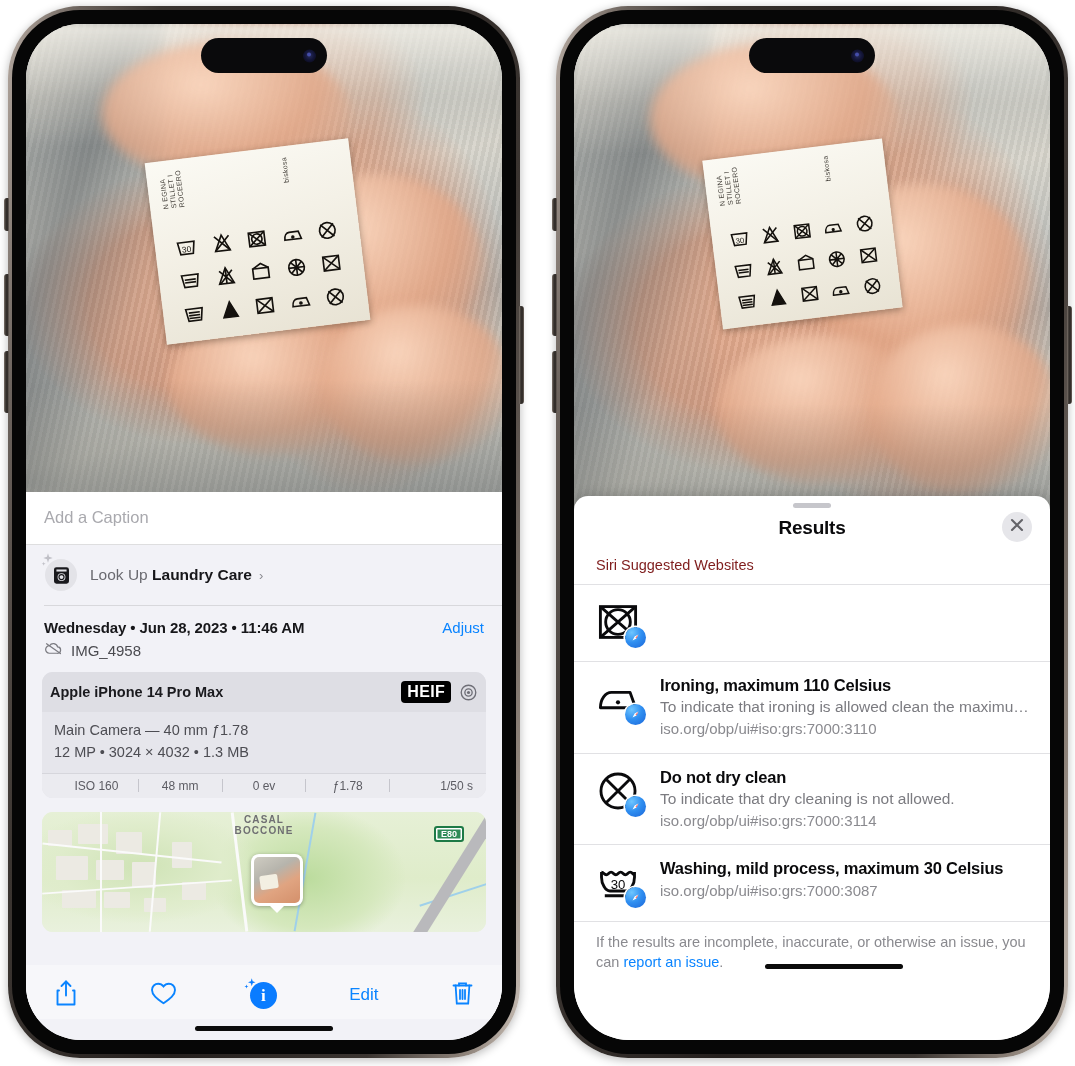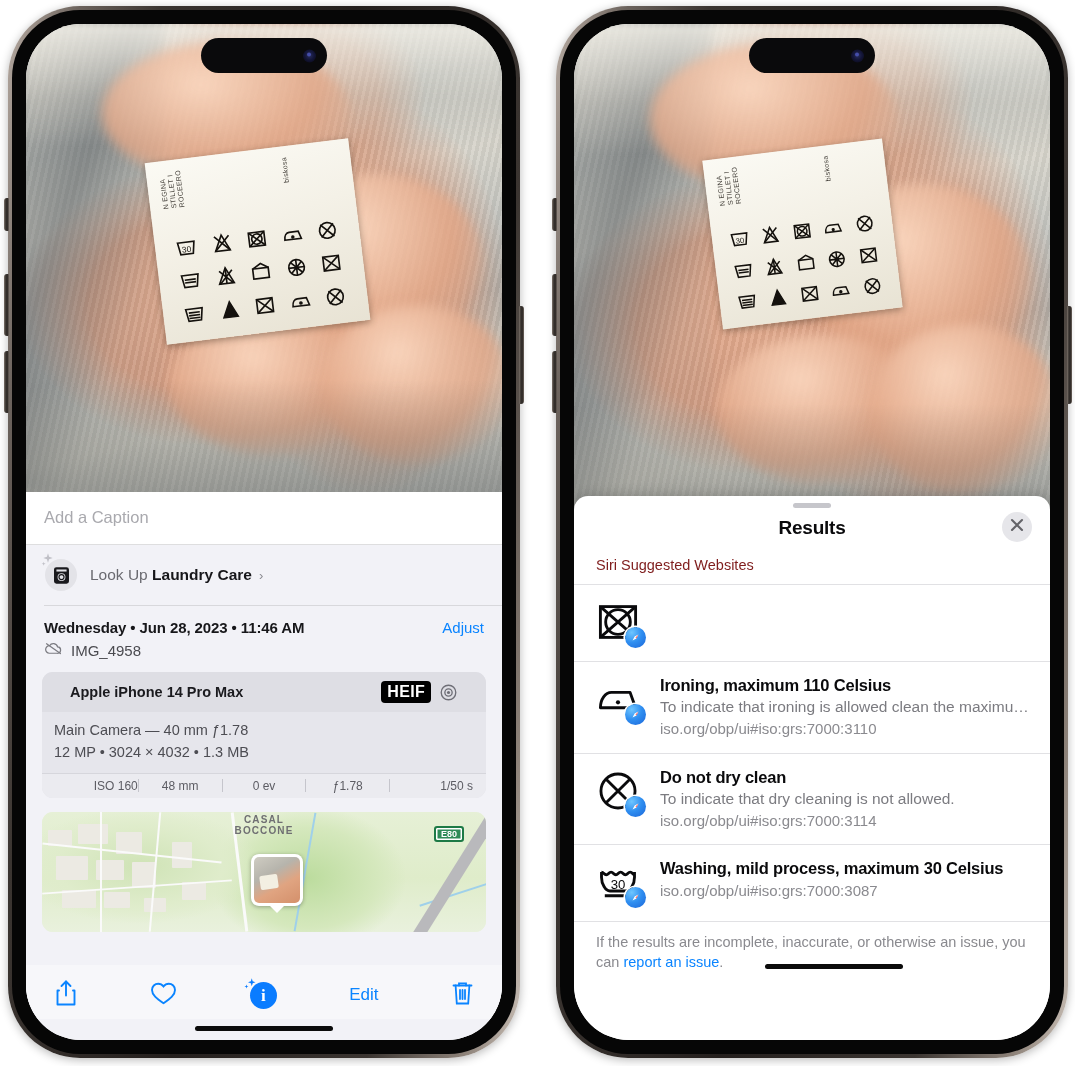--- a/index.html
+++ b/index.html
@@ -152,37 +152,37 @@
   .date-text { font-size: 15px; font-weight: 700; color: #17171a; letter-spacing: -0.1px; }
   .adjust-link { margin-left: auto; font-size: 15px; color: #0a84ff; }
   .file-row { padding: 1px 18px 12px 18px; display: flex; align-items: center; gap: 8px; }
   .file-name { font-size: 15px; color: #4b4b50; }
 
   .exif-card {
     margin: 0 16px; border-radius: 11px; overflow: hidden; background: #e4e4ea;
   }
   .exif-head {
     display: flex; align-items: center; gap: 8px;
-    padding: 9px 28px; background: #dedee4;
+    padding: 9px 8px; background: #dedee4;
   }
   .exif-device { font-size: 14.5px; font-weight: 700; color: #1a1a1e; }
   .heif-badge {
     margin-left: auto; background: #000000; color: #fff;
     font-size: 16px; font-weight: 700; letter-spacing:.3px;
     padding: 2px 6px; border-radius: 4px;
   }
   .raw-dot { width: 19px; height: 19px; color:#6e6e76; }
   .exif-body { padding: 8px 12px 9px 12px; background: #e6e6ec; }
   .exif-line { font-size: 14.5px; color: #4d4d53; line-height: 1.5; }
   .exif-foot {
     display: flex; align-items: center; background: #ebebf0;
     border-top: 1px solid #d6d6dc; padding: 5px 10px;
   }
   .exif-foot span { flex: 1; text-align: center; font-size: 12px; color: #5c5c63; }
-  .exif-foot span:first-child { text-align: right; padding-left: 3px; }
+  .exif-foot span:first-child { text-align: center; padding-left: 3px; }
   .exif-foot span:last-child { text-align: right; padding-right: 3px; }
   .exif-sep { flex: 0 0 1px; height: 13px; background: #c5c5cc; }
 
   
   .map-card {
     margin: 14px 16px 0 16px; height: 120px; border-radius: 11px;
     overflow: hidden; position: relative; background: #e9f0df;
   }
   .map-green-a { position:absolute; inset:0; background:
      radial-gradient(ellipse 34% 60% at 22% 45%, #cfe3b6 0%, #dfeccb 55%, rgba(0,0,0,0) 80%),

